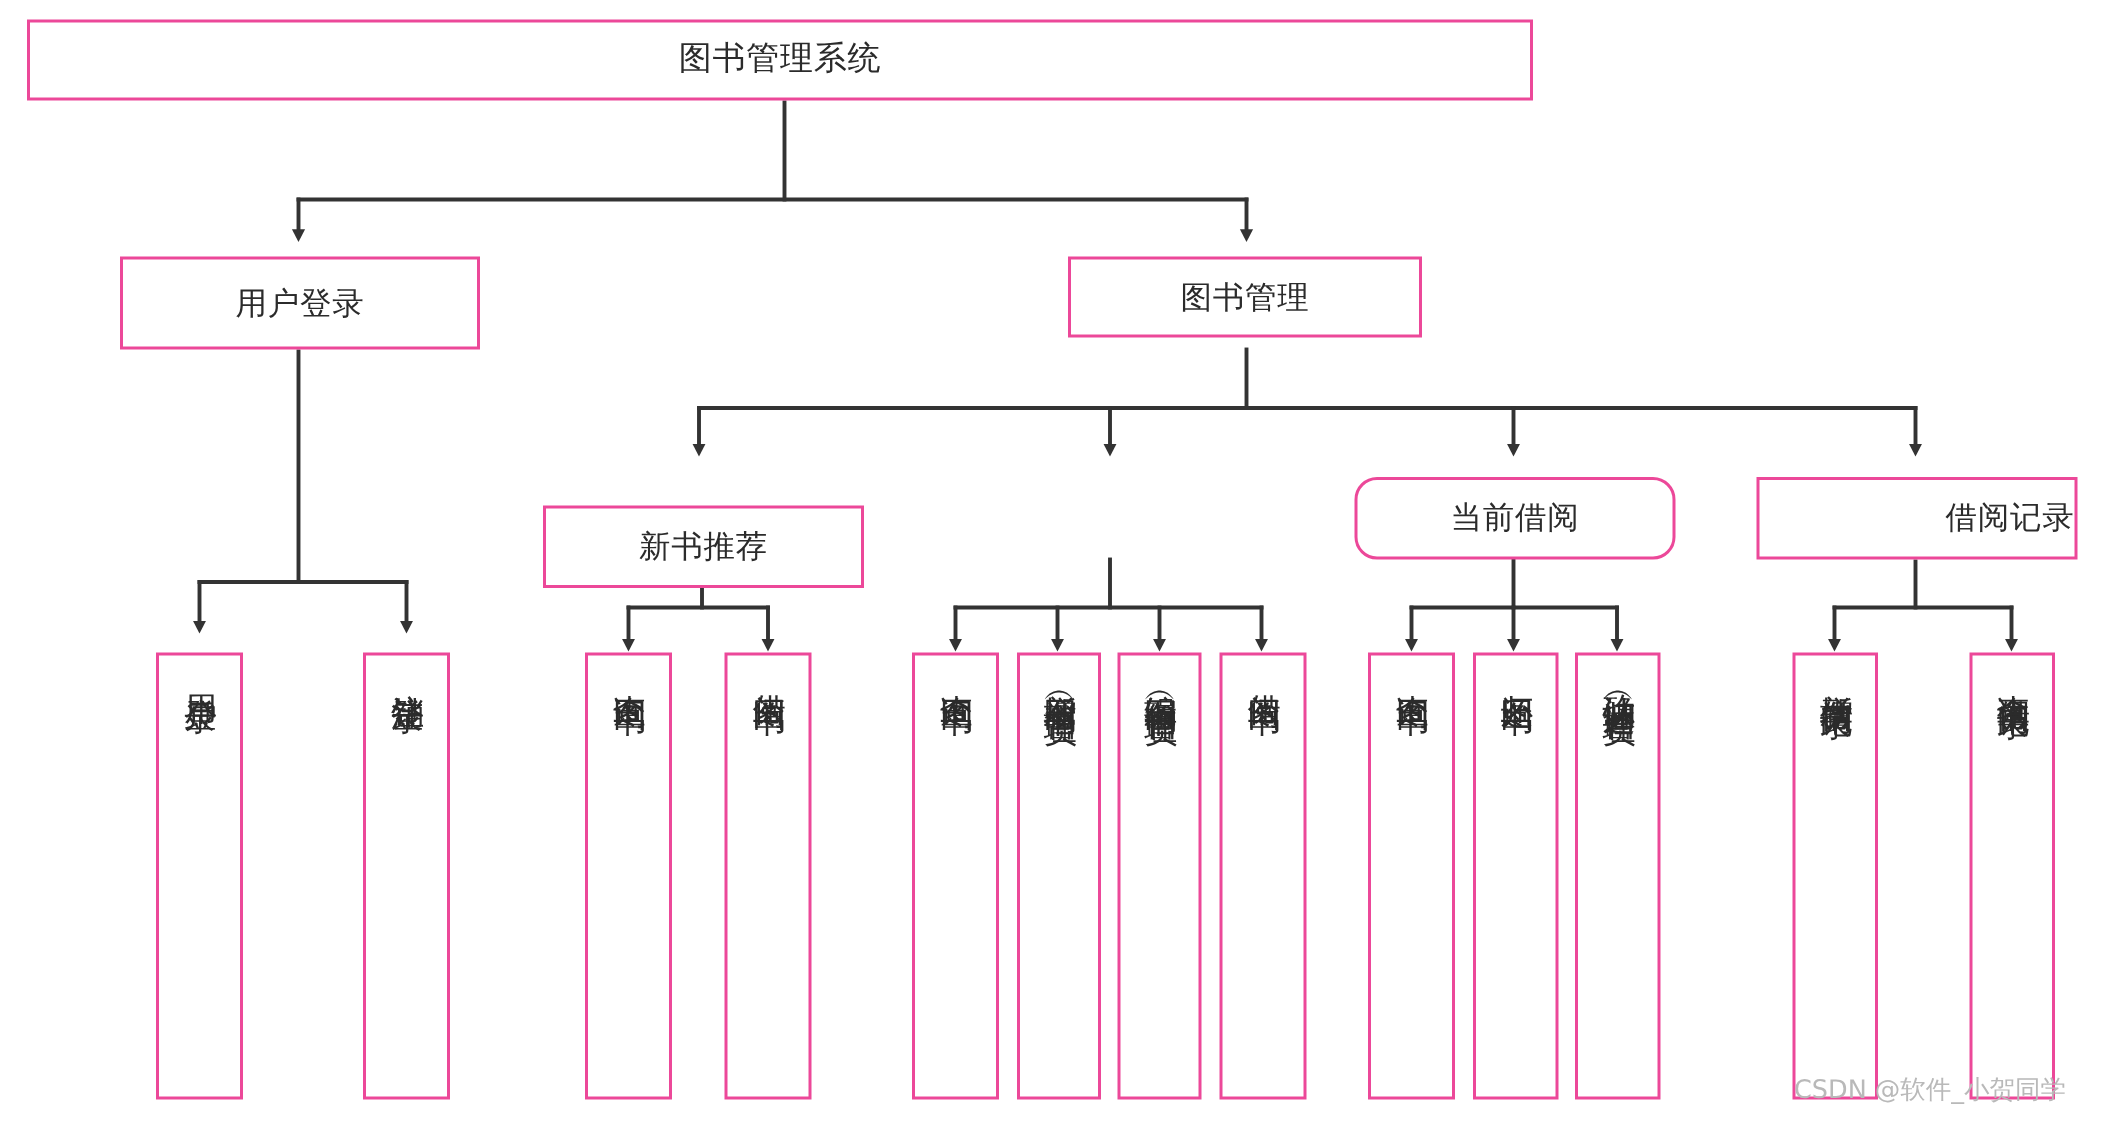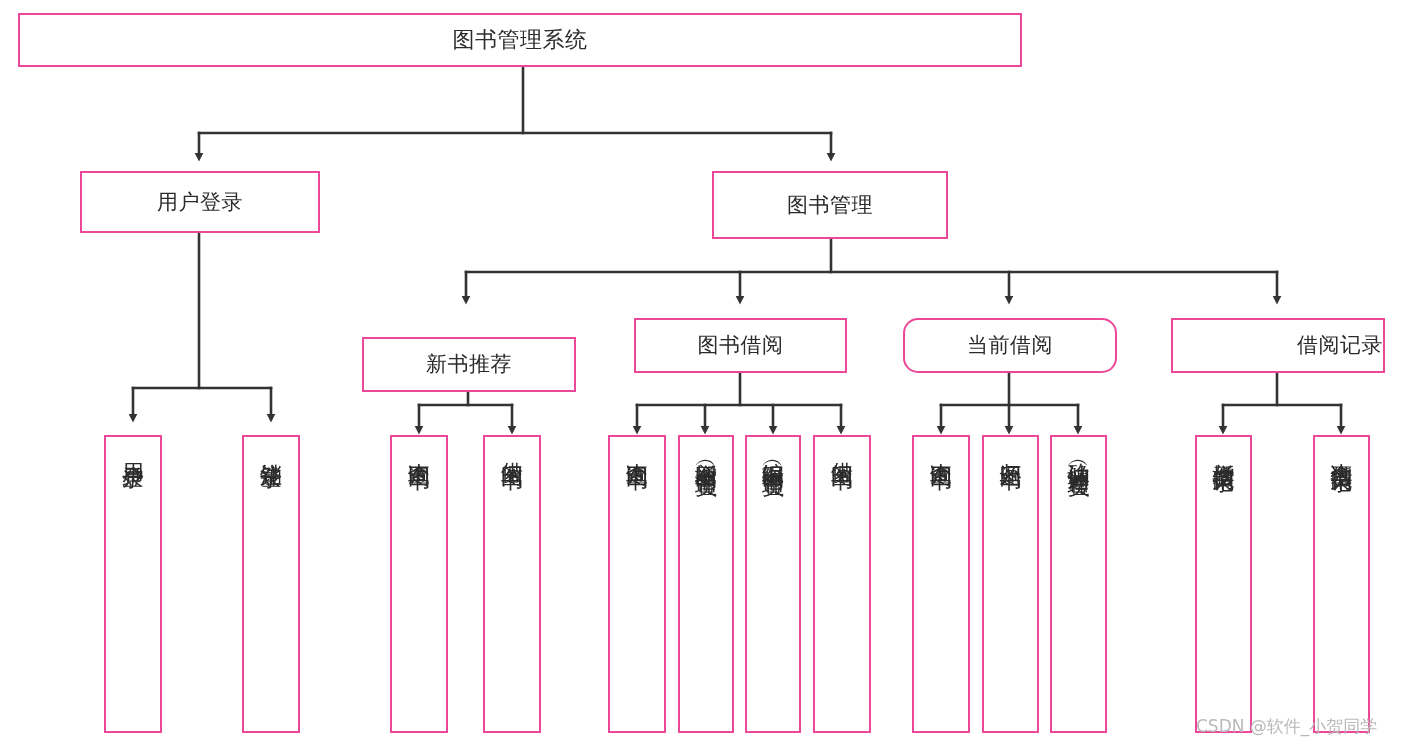--- a/index.html
+++ b/index.html
@@ -127,31 +127,28 @@
   </svg>
 
   <div class="node horiz root" style="left:18px; top:13px; width:1004px; height:54px;">
     <span class="lbl">图书管理系统</span>
   </div>
 
   <div class="node horiz" style="left:80px; top:171px; width:240px; height:62px;">
     <span class="lbl">用户登录</span>
   </div>
 
-  <div class="node horiz" style="left:712px; top:171px; width:236px; height:68px;">
+  <div class="node horiz" style="left:712px; top:171px; width:236px; height:54px;">
     <span class="lbl">图书管理</span>
   </div>
 
   <div class="node horiz" style="left:362px; top:318px; width:214px; height:55px;margin-top:19px;">
     <span class="lbl">新书推荐</span>
   </div>
 
-  <div class="node horiz" style="left:634px; top:318px; width:213px; height:55px;">
-    <span class="lbl">图书借阅</span>
-  </div>
 
   <div class="node horiz" style="left:903px; top:318px; width:214px; height:55px;border-radius:15px;">
     <span class="lbl">当前借阅</span>
   </div>
 
   <div class="node horiz" style="left:1171px; top:318px; width:214px; height:55px;justify-content:flex-end;">
     <span class="lbl">借阅记录</span>
   </div>
 
   <div class="node vert" style="left:104px; top:435px; width:58px; height:298px;">

